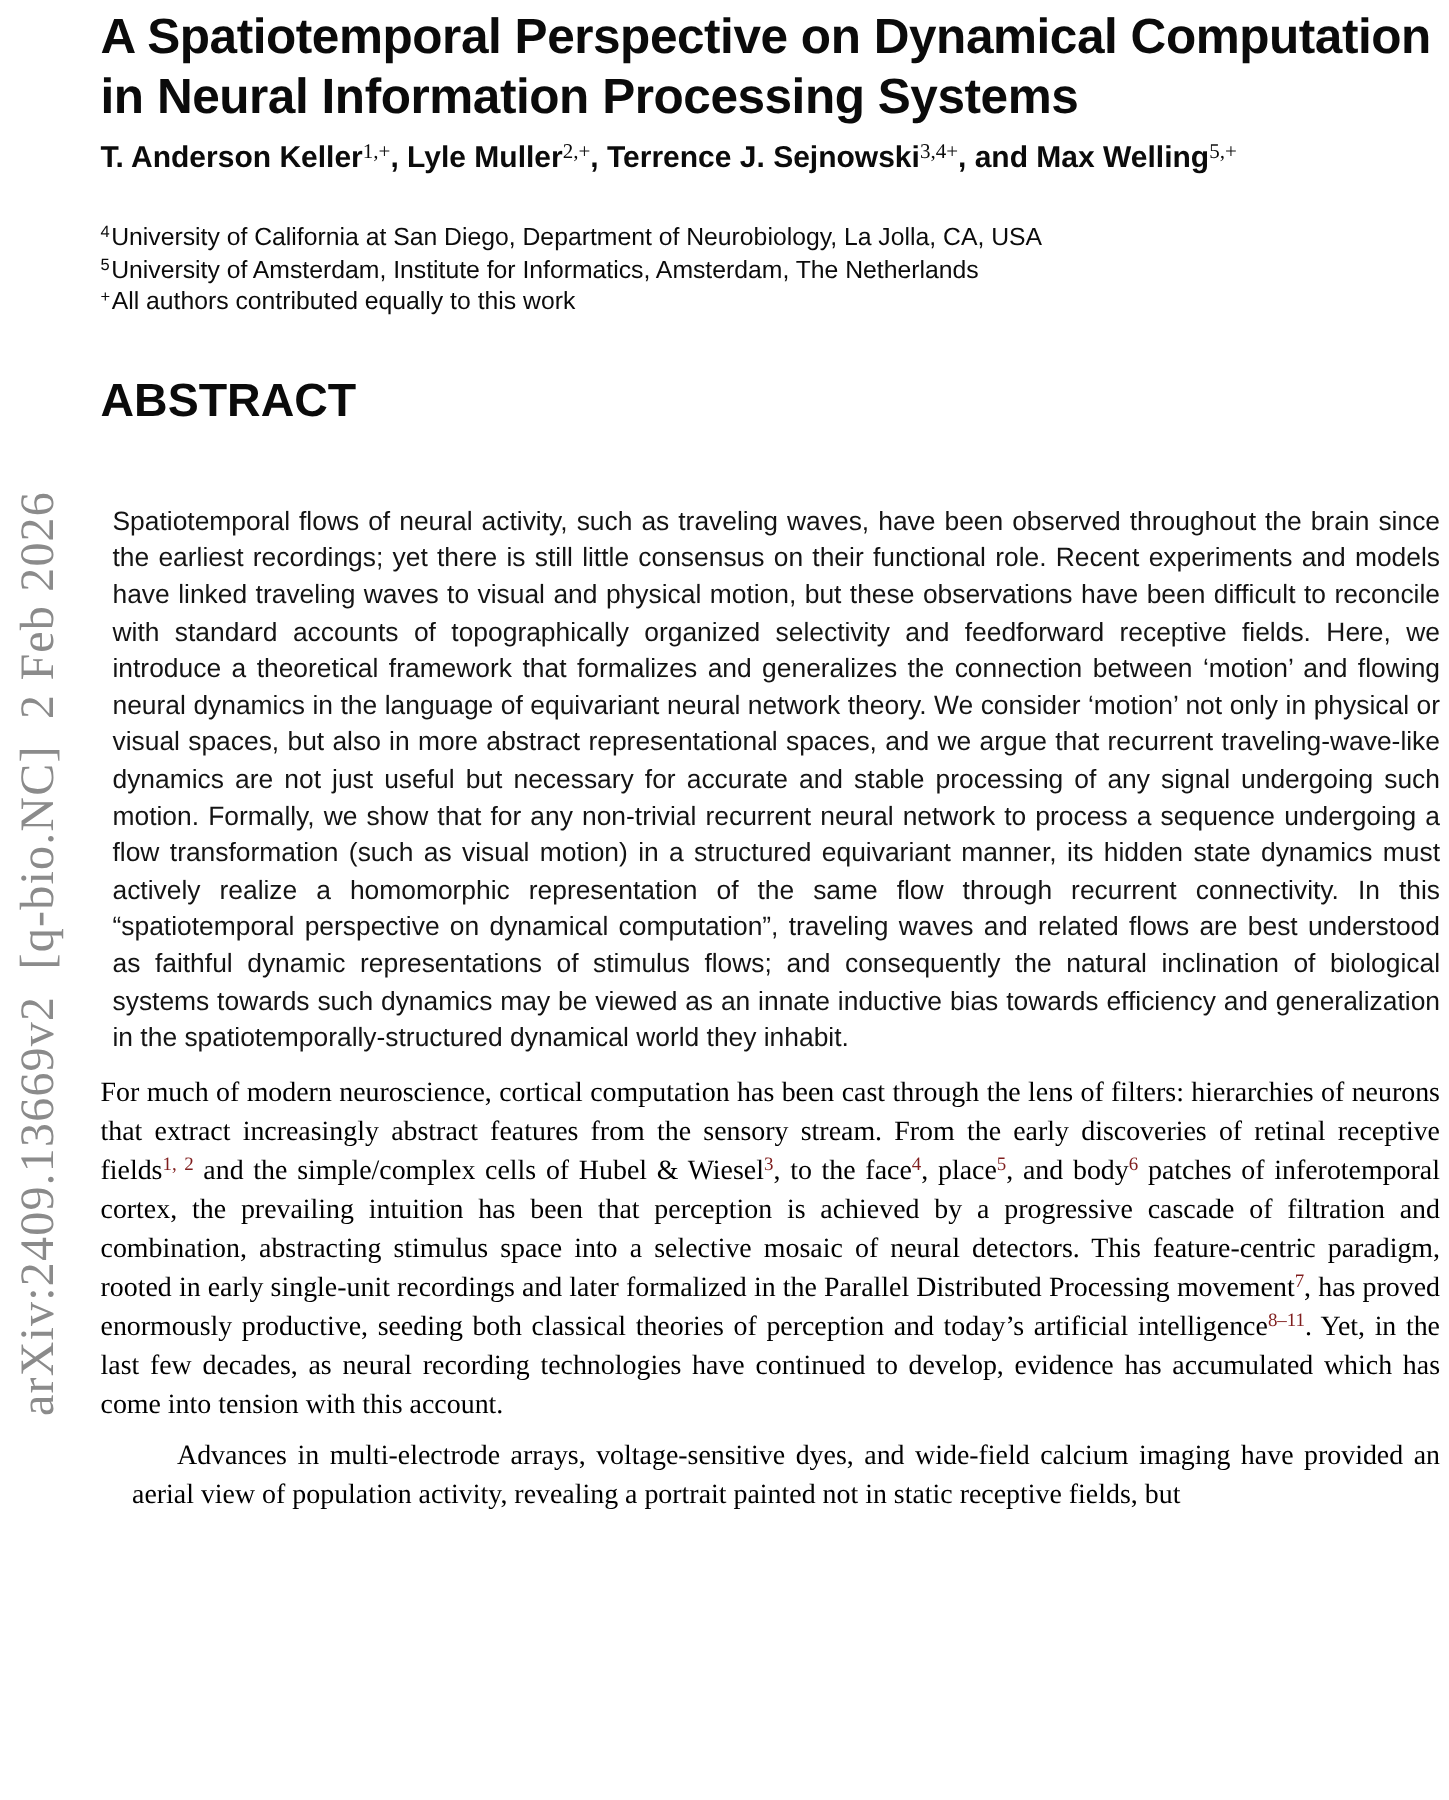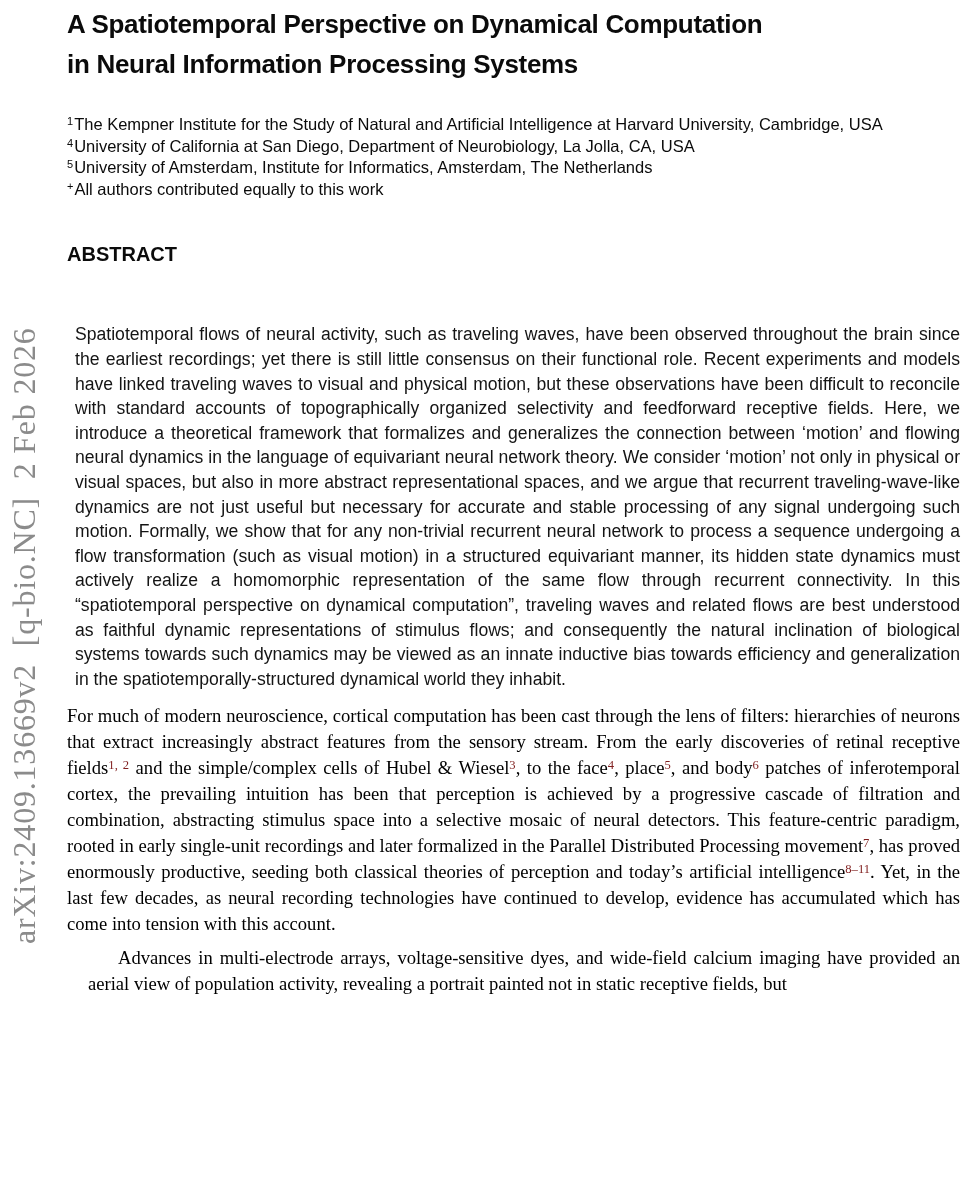--- a/index.html
+++ b/index.html
@@ -30,21 +30,21 @@
   .content {
     position: absolute;
     left: 67px;
     top: 4px;
     width: 893px;
   }
   .title {
     margin: 0;
     font-family: "Liberation Sans", sans-serif;
     font-weight: bold;
-    font-size: 26px;
+    font-size: 33px;
     line-height: 40px;
     letter-spacing: -0.3px;
     color: #0b0b0b;
   }
   .authors {
     margin-top: 8px;
     font-family: "Liberation Sans", sans-serif;
     font-weight: bold;
     font-size: 20px;
     line-height: 26px;
@@ -70,21 +70,21 @@
     color: #0b0b0b;
   }
   .affil sup {
     font-size: 11px;
     margin-right: 1px;
   }
   .section-heading {
     margin: 0;
     font-family: "Liberation Sans", sans-serif;
     font-weight: bold;
-    font-size: 20px;
+    font-size: 31px;
     line-height: 28px;
     color: #0b0b0b;
   }
   .abstract-heading { margin-top: 40px; }
   .abstract-text {
     margin: 54px 0 0 8px;
     font-family: "Liberation Sans", sans-serif;
     font-size: 17.6px;
     line-height: 24.6px;
     text-align: justify;
@@ -116,23 +116,23 @@
 
   <div class="watermark">arXiv:2409.13669v2  [q-bio.NC]  2 Feb 2026</div>
 
   <main class="content">
 
     <h1 class="title">
       <span>A Spatiotemporal Perspective on Dynamical Computation</span><br>
       <span>in Neural Information Processing Systems</span>
     </h1>
 
+    <div class="authors"><span>T. Anderson Keller</span><sup>1,+</sup><span>, Lyle Muller</span><sup>2,+</sup><span>, Terrence J. Sejnowski</span><sup>3,4+</sup><span>, and Max Welling</span><sup>5,+</sup></div>
 
     <div class="affiliations">
-      <div class="affil"><sup>1</sup><span>The Kempner Institute for the Study of Natural and Artificial Intelligence at Harvard University, Cambridge, USA</span></div>
       <div class="affil"><sup>4</sup><span>University of California at San Diego, Department of Neurobiology, La Jolla, CA, USA</span></div>
       <div class="affil"><sup>5</sup><span>University of Amsterdam, Institute for Informatics, Amsterdam, The Netherlands</span></div>
       <div class="affil"><sup>+</sup><span>All authors contributed equally to this work</span></div>
     </div>
 
     <h2 class="section-heading abstract-heading">ABSTRACT</h2>
 
     <p class="abstract-text">Spatiotemporal flows of neural activity, such as traveling waves, have been observed throughout the brain since the earliest recordings; yet there is still little consensus on their functional role. Recent experiments and models have linked traveling waves to visual and physical motion, but these observations have been difficult to reconcile with standard accounts of topographically organized selectivity and feedforward receptive fields. Here, we introduce a theoretical framework that formalizes and generalizes the connection between ‘motion’ and flowing neural dynamics in the language of equivariant neural network theory. We consider ‘motion’ not only in physical or visual spaces, but also in more abstract representational spaces, and we argue that recurrent traveling-wave-like dynamics are not just useful but necessary for accurate and stable processing of any signal undergoing such motion. Formally, we show that for any non-trivial recurrent neural network to process a sequence undergoing a flow transformation (such as visual motion) in a structured equivariant manner, its hidden state dynamics must actively realize a homomorphic representation of the same flow through recurrent connectivity. In this “spatiotemporal perspective on dynamical computation”, traveling waves and related flows are best understood as faithful dynamic representations of stimulus flows; and consequently the natural inclination of biological systems towards such dynamics may be viewed as an innate inductive bias towards efficiency and generalization in the spatiotemporally-structured dynamical world they inhabit.</p>
 
 

